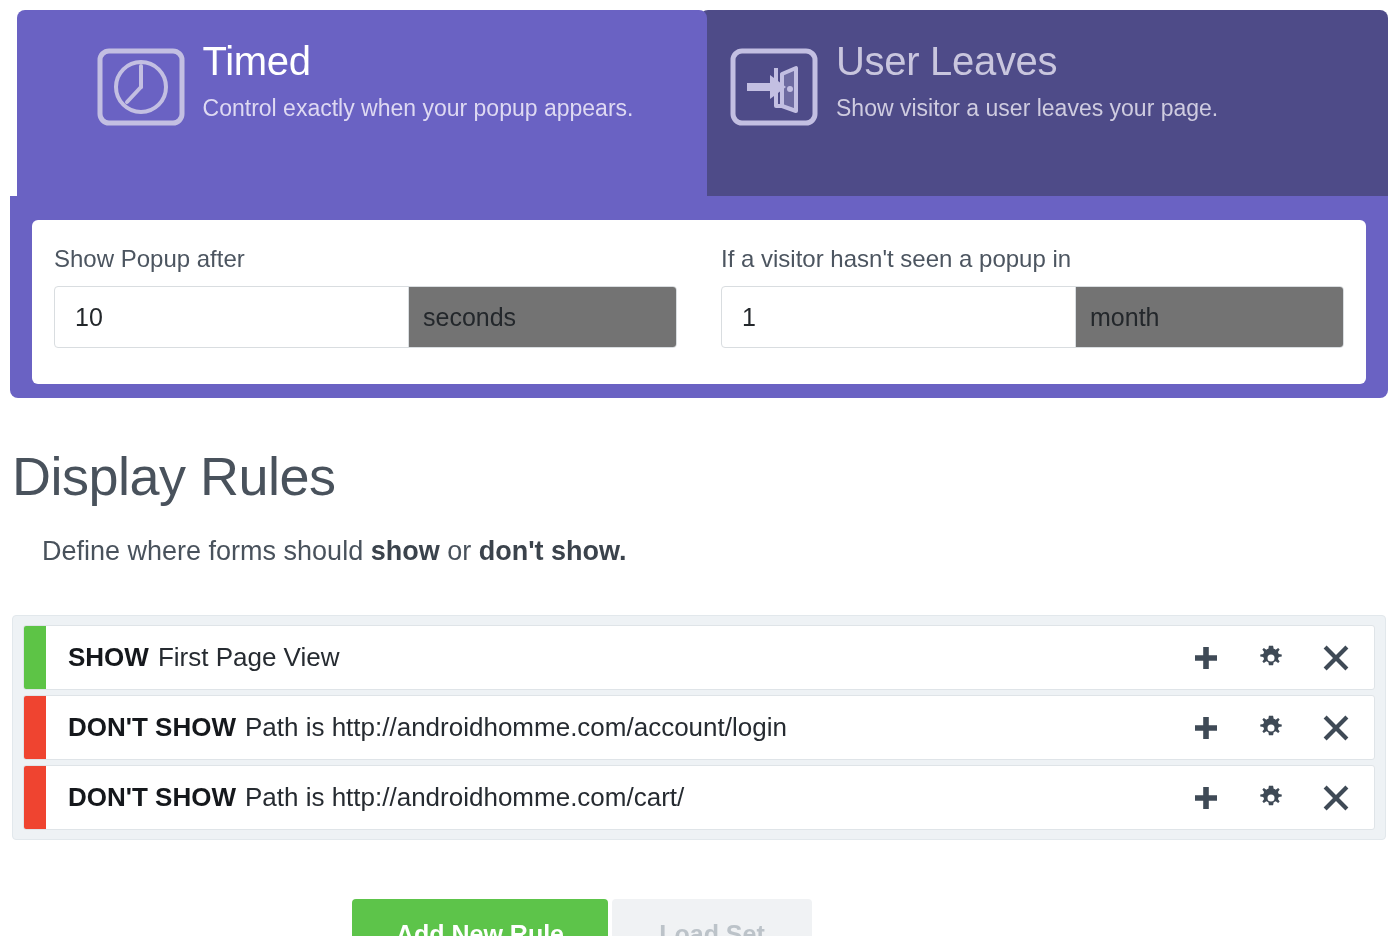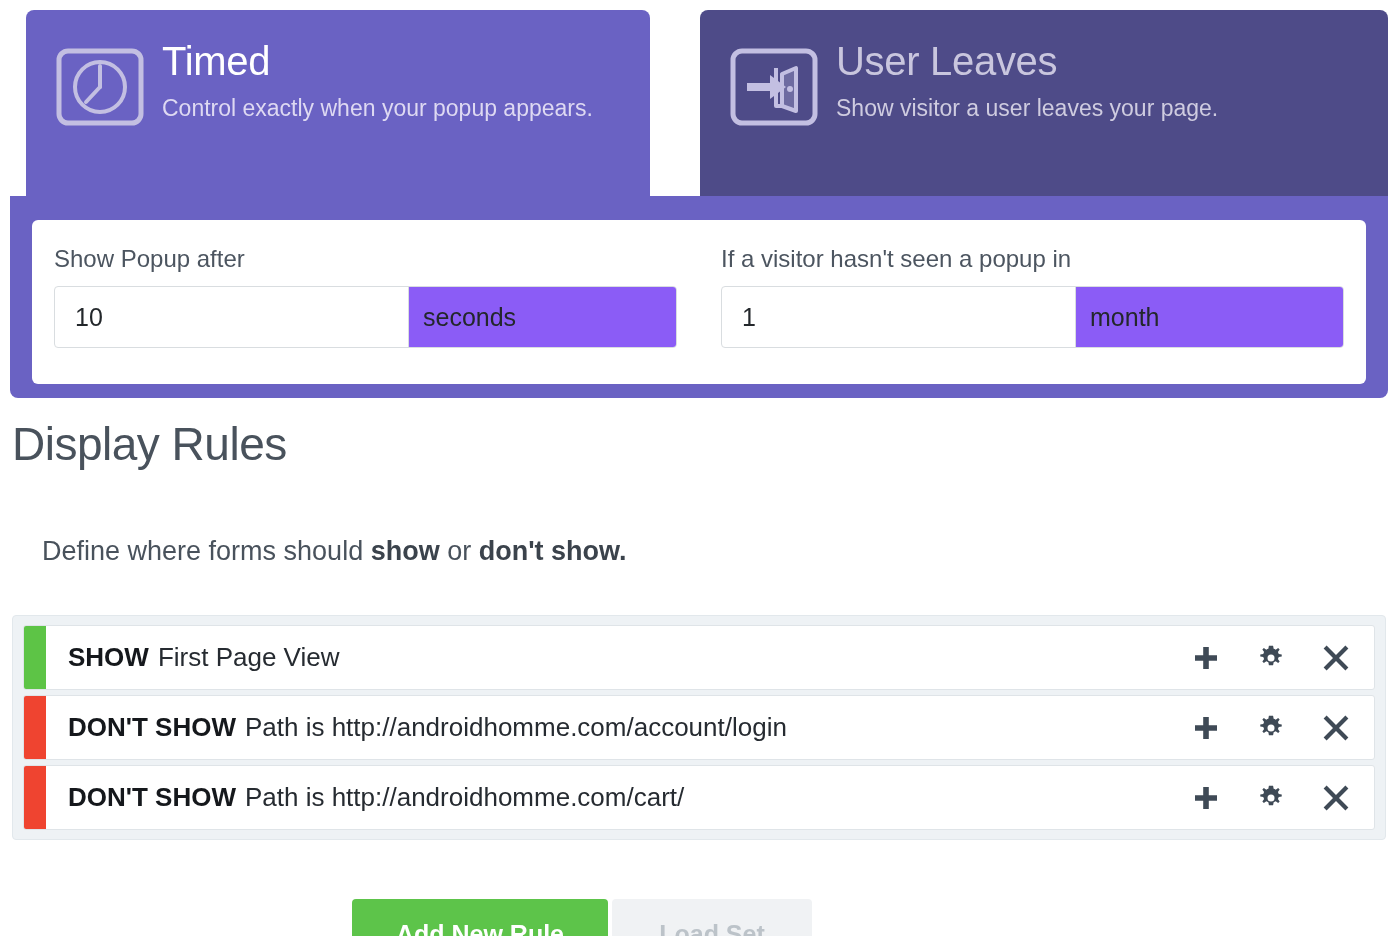--- a/index.html
+++ b/index.html
@@ -18,23 +18,24 @@
     width: 1378px; height: 388px;
   }
   .tabs { position: relative; height: 186px; }
   .tab {
     position: absolute; top: 0; height: 186px;
     border-radius: 8px 8px 0 0;
     display: flex; align-items: flex-start; padding: 26px 0 0 0;
     cursor: pointer;
   }
   .tab.active {
-    left: 16px; width: 624px;
+    left: 7px; width: 690px;
     background: #6a62c3;
     z-index: 2;
+    justify-content: center;
   }
   .tab.inactive {
     left: 690px; width: 688px;
     background: #4e4b88;
     z-index: 1;
   }
   .tab-icon {
     flex: 0 0 auto; width: 88px; margin-left: 30px; margin-top: 12px;
   }
   .tab-icon svg { display: block; }
@@ -74,31 +75,31 @@
     background: #fff;
     padding-left: 8px;
   }
   .combo input {
     flex: 1 1 auto; border: 0; outline: none; background: #ffffff;
     font-family: "Liberation Sans", sans-serif;
     font-size: 25px; color: #23272b; padding: 0 12px; height: 100%;
     min-width: 0;
   }
   .combo .unit {
-    flex: 0 0 268px; background: #8b5cf6;
+    flex: 0 0 268px; background: #737373;
     border-left: 1px solid #d9dde0;
     display: flex; align-items: center;
     font-size: 25px; color: #23272b; padding-left: 14px;
     cursor: pointer;
   }
 
   
   .rules-heading {
-    position: absolute; left: 12px; top: 416px;
-    font-size: 46px; line-height: 56px; font-weight: 400; color: #49525c;
+    position: absolute; left: 12px; top: 448px;
+    font-size: 54px; line-height: 56px; font-weight: 400; color: #49525c;
     letter-spacing: -0.5px;
   }
   .rules-sub {
     position: absolute; left: 12px; top: 533px;
     font-size: 27px; line-height: 36px; color: #49525c; margin-left: 30px;
   }
   .rules-sub b { font-weight: 700; color: #3b434c; }
 
   .rules-box {
     position: absolute; left: 12px; top: 615px;

